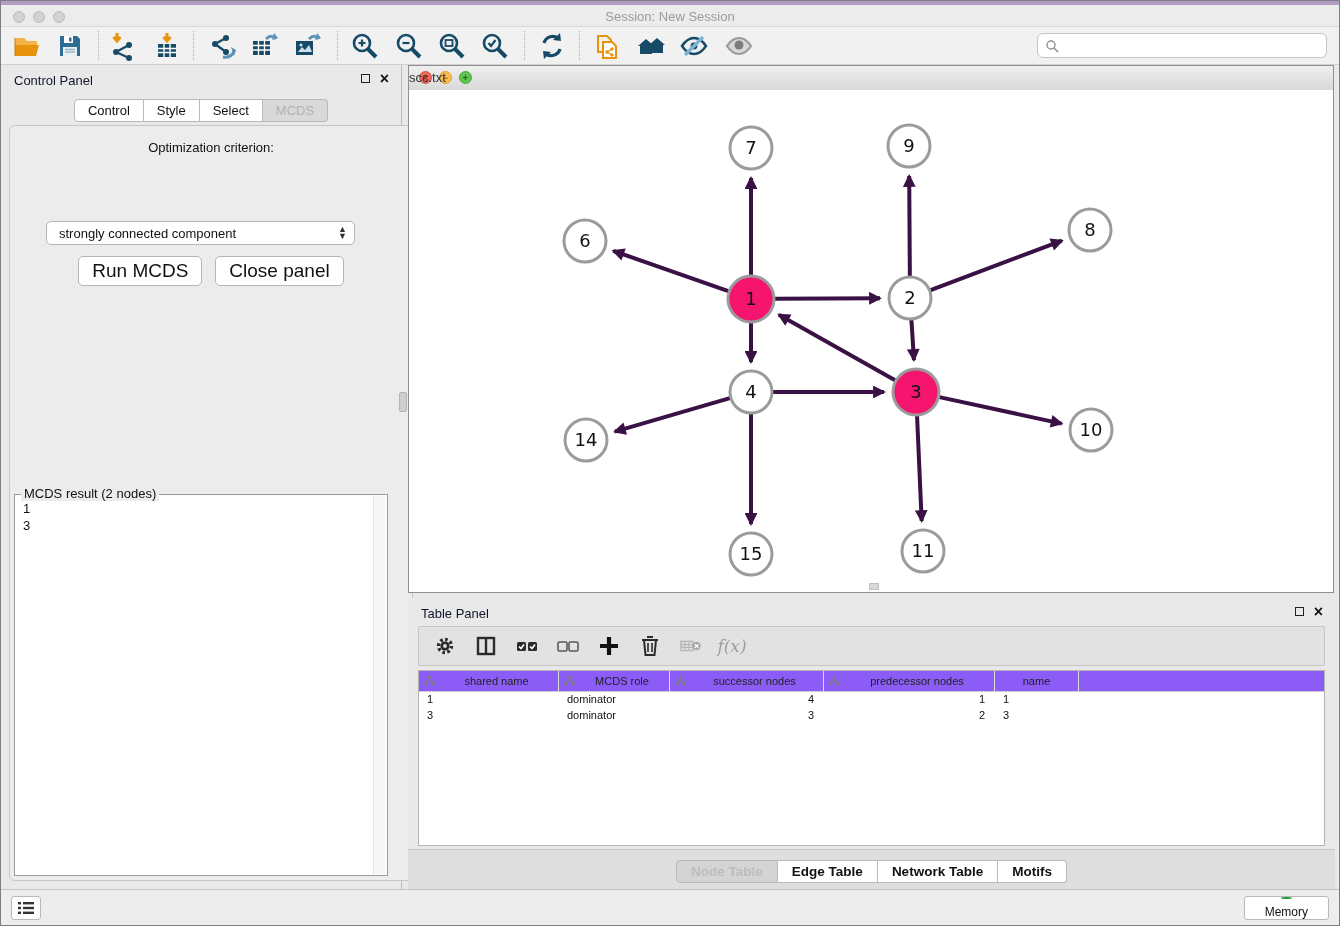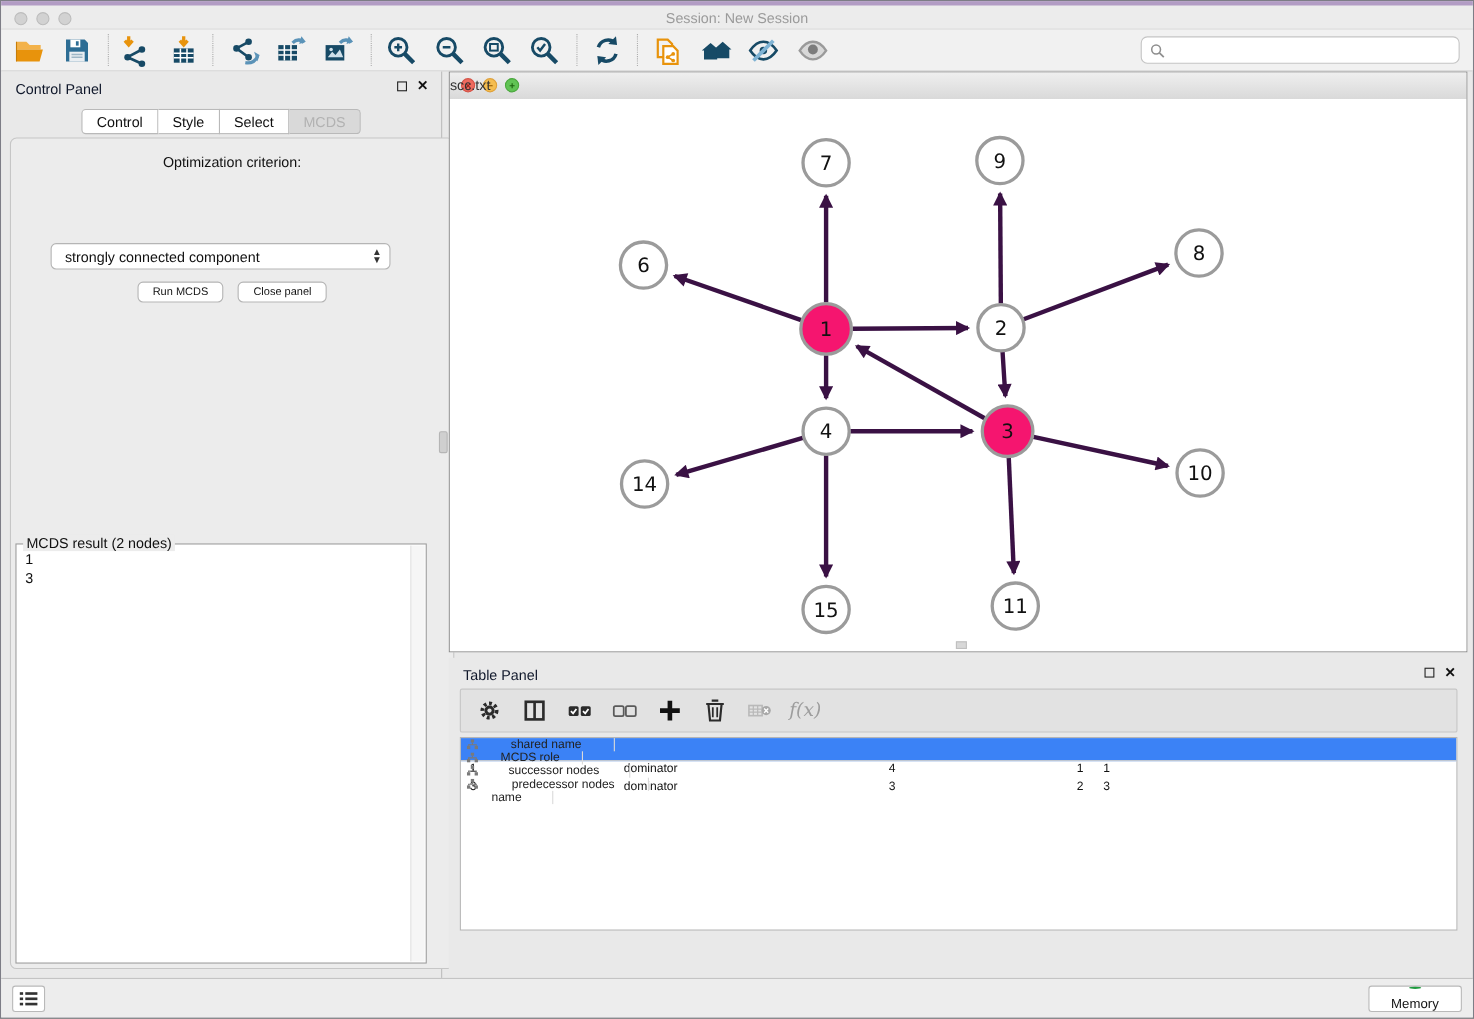--- a/index.html
+++ b/index.html
@@ -35,21 +35,21 @@
   .tab:last-child{border-radius:0 4px 4px 0;}
   .tab.sel{background:#d9d9d9;color:#b2b2b2;}
   .mcds-panel{position:absolute;left:8px;top:60px;width:404px;height:756px;background:#ececec;
               border:1px solid #c6c6c6;border-radius:6px;box-sizing:border-box;}
   .opt-label{text-align:center;margin-top:14px;font-size:13px;color:#111;}
   .dropdown{position:absolute;left:36px;top:95px;width:309px;height:24px;background:#fff;
             border:1px solid #b5b5b5;border-radius:5px;box-sizing:border-box;font-size:13px;color:#111;
             display:flex;align-items:center;padding-left:12px;}
   .dd-stepper{position:absolute;right:7px;top:4px;font-size:9px;color:#333;line-height:7px;text-align:center;}
   .btnrow{position:absolute;left:0;width:100%;top:130px;display:flex;justify-content:center;gap:13px;}
-  .pbtn{background:#fff;border:1px solid #b5b5b5;border-radius:5px;font-size:10px;color:#111;
+  .pbtn{background:#fff;border:1px solid #b5b5b5;border-radius:5px;font-size:19px;color:#111;
         padding:3px 13px;font-family:"Liberation Sans",sans-serif;}
   .resultbox{position:absolute;left:4px;top:368px;width:374px;height:382px;border:1px solid #9a9a9a;
              background:#fff;box-sizing:border-box;}
   .resultbox legend{position:absolute;top:-9px;left:6px;background:#ececec;font-size:13px;color:#111;padding:0 3px;}
   .result-list{position:absolute;inset:2px 14px 2px 2px;font-size:13px;color:#111;line-height:17px;padding:3px 0 0 6px;}
   .result-scroll{position:absolute;top:1px;bottom:1px;right:1px;width:12px;background:#f6f6f6;border-left:1px solid #e3e3e3;}
   .cp-splitter{position:absolute;left:398px;top:391px;width:6px;height:18px;background:#cfcfcf;border:1px solid #b5b5b5;border-radius:2px;}
   
   .netwin{position:absolute;left:407px;top:64px;width:926px;height:528px;background:#fff;
           border:1px solid #8f8f8f;box-sizing:border-box;}
@@ -64,21 +64,21 @@
   .canvas{position:absolute;left:0;top:24px;right:0;bottom:0;background:#fff;}
   .nw-handle{position:absolute;left:460px;bottom:2px;width:8px;height:5px;background:#d8d8d8;border:1px solid #c0c0c0;}
   
   .tpanel{position:absolute;left:407px;top:597px;width:927px;height:293px;background:#e9e9e9;box-sizing:border-box;}
   .tp-toolbar{position:absolute;left:10px;right:10px;top:28px;height:40px;background:#e2e2e2;
               border:1px solid #c6c6c6;border-radius:2px;box-sizing:border-box;display:flex;align-items:center;gap:17px;padding-left:14px;}
   .tp-ico{width:24px;height:24px;display:flex;align-items:center;justify-content:center;}
   .fx{font-family:"DejaVu Serif",serif;font-style:italic;font-size:17px;color:#9d9d9d;}
   .dtable{position:absolute;left:10px;right:10px;top:72px;height:176px;background:#fff;
           border:1px solid #b5b5b5;box-sizing:border-box;overflow:hidden;}
-  .thead{display:flex;height:20px;background:#3b82f6;border-bottom:1px solid #cfcfcf;flex-direction:column;}
+  .thead{display:flex;height:20px;background:#8b5cf6;border-bottom:1px solid #cfcfcf;}
   .th{position:relative;display:flex;align-items:center;border-right:1px solid #dadada;
       font-size:11px;color:#222;box-sizing:border-box;}
   .th .lab{flex:1;text-align:center;}
   .th .tree{margin-left:5px;}
   .tr{display:flex;height:16px;}
   .td{font-size:11px;color:#111;box-sizing:border-box;padding:1px 10px 0 8px;white-space:nowrap;overflow:hidden;}
   .tp-tabs{position:absolute;left:0;right:0;top:251px;height:42px;background:#dedede;
            border-top:1px solid #c9c9c9;display:flex;justify-content:center;align-items:center;}
   .tp-tabs .tab{font-weight:bold;font-size:13.5px;padding:3px 14px;}
   .tp-tabs .tab.sel{background:#d4d4d4;color:#bdbdbd;}
@@ -490,20 +490,26 @@
           <div class="tr">
             <div class="td" style="width: 140px; text-align: left;">3</div>
             <div class="td" style="width: 111px; text-align: left;">dominator</div>
             <div class="td" style="width: 154px; text-align: right;">3</div>
             <div class="td" style="width: 171px; text-align: right;">2</div>
             <div class="td" style="width: 84px; text-align: left;">3</div>
           </div>
         </div>
     </div>
 
+    <div class="tp-tabs" id="tp-tabs">
+        <div class="tab sel">Node Table</div>
+        <div class="tab">Edge Table</div>
+        <div class="tab">Network Table</div>
+        <div class="tab">Motifs</div>
+      </div>
   </div>
 
   <div class="statusbar">
     <div class="sb-btn sb-left">
       <svg width="18" height="16" viewBox="0 0 18 16">
           <rect x="1" y="2" width="3" height="2.4" fill="#333"></rect>
           <rect x="6" y="2" width="11" height="2.4" fill="#333"></rect>
           <rect x="1" y="6.8" width="3" height="2.4" fill="#333"></rect>
           <rect x="6" y="6.8" width="11" height="2.4" fill="#333"></rect>
           <rect x="1" y="11.6" width="3" height="2.4" fill="#333"></rect>

